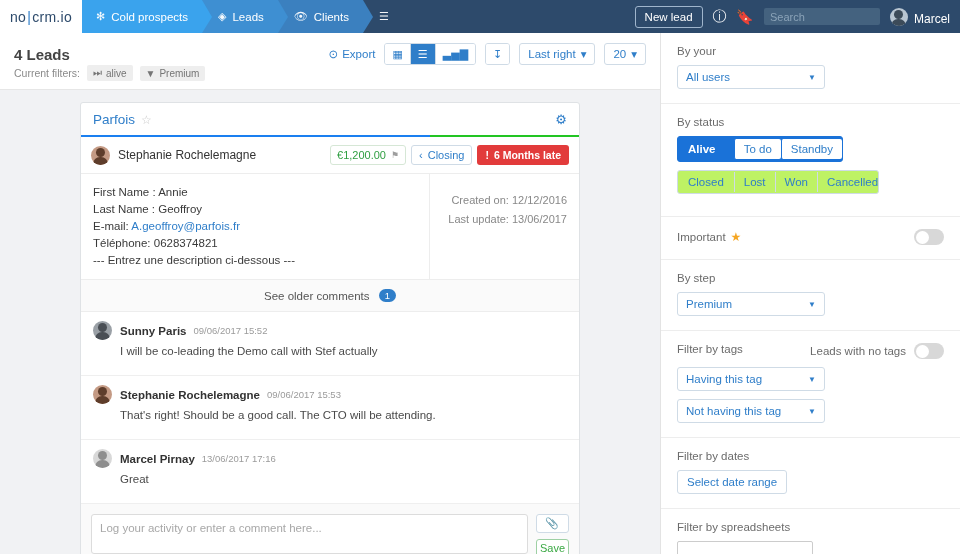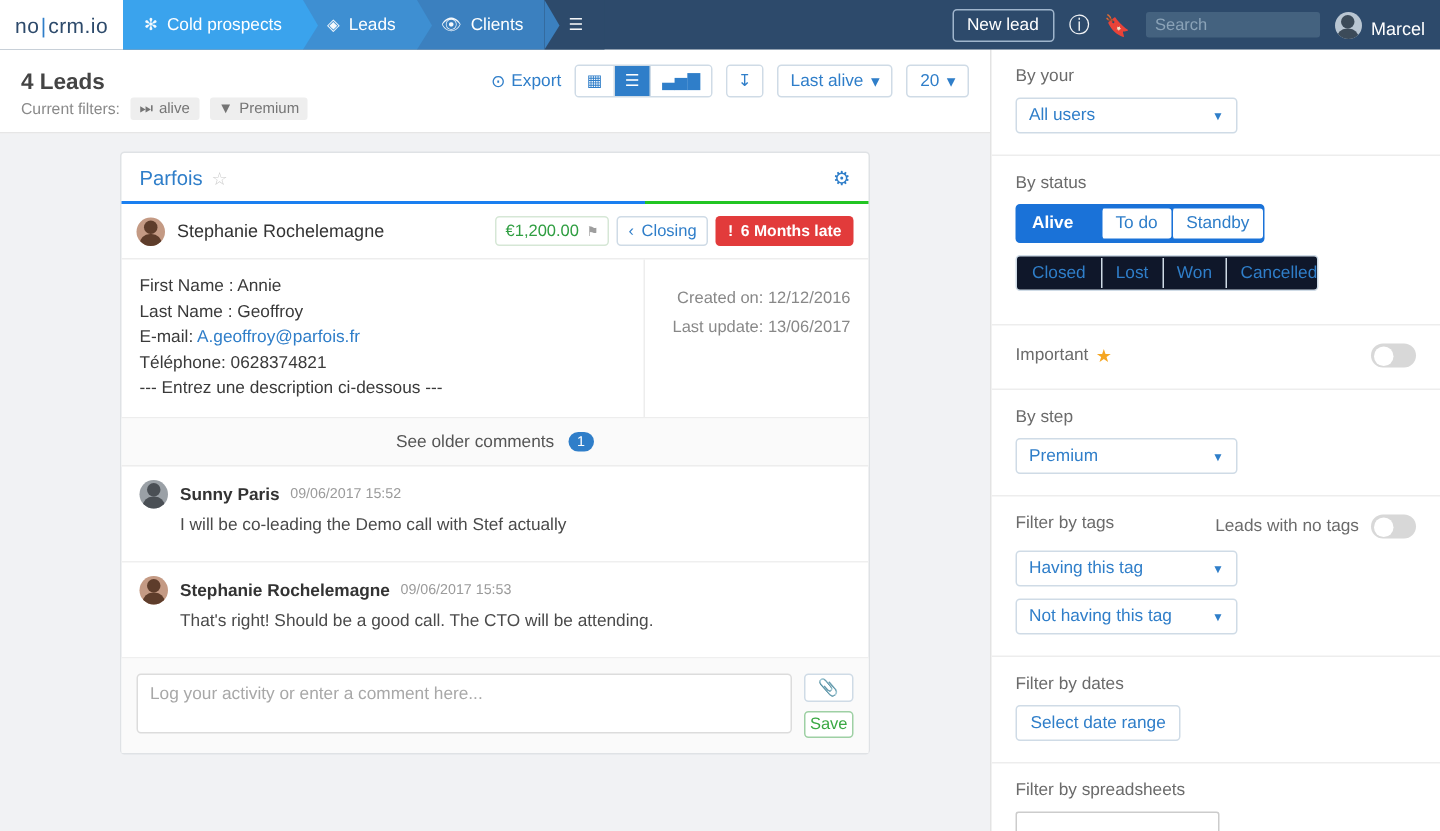--- a/index.html
+++ b/index.html
@@ -166,21 +166,21 @@
     color: #2f7ec9; font-size: 11.5px; padding: 5px 8px; display: flex; align-items: center;
     cursor: pointer;
   }
   .ddl .car { margin-left: auto; font-size: 8px; }
   .statrow { display: flex; margin-bottom: 8px; }
   .statmain {
     display: flex; align-items: center; border-radius: 3px; overflow: hidden;
     border: 1px solid #cfdbe6;
   }
   .statmain.alive { background: #1a72d8; border-color: #1a72d8; width: 166px; }
-  .statmain.closed { background: #0f172a; width: 202px; }
+  .statmain.closed { background: #bef264; width: 202px; }
   .stlead { padding: 5px 10px; font-size: 11.5px; cursor: pointer; flex: 1; }
   .statmain.alive .stlead { color: #fff; font-weight: bold; }
   .statmain.closed .stlead { color: #2f7ec9; }
   .stsub { padding: 4px 9px; font-size: 11.5px; cursor: pointer; border-left: 1px solid #cfdbe6; }
   .statmain.alive .stsub { background: #fff; color: #2f7ec9; border-left-color:#1a72d8;
                            margin:2px 0; border-radius:2px; }
   .statmain.alive .stsub:first-of-type { margin-right:0; }
   .statmain.closed .stsub { color: #2f7ec9; }
   .togrow { display: flex; align-items: center; }
   .toglabel { font-size: 11.5px; color: #6b6b6b; display: flex; align-items: center; gap: 5px; }
@@ -248,21 +248,21 @@
             </div>
             <div class="btngrp">
               <div>▦</div>
               <div class="on">☰</div>
               <div>▃▅▇</div>
             </div>
             <div class="btngrp">
               <div>↧</div>
             </div>
             <div class="selbtn">
-              <span>Last alive</span>
+              <span>Last right</span>
               <span>▾</span>
             </div>
             <div class="selbtn">
               <span>20</span>
               <span>▾</span>
             </div>
           </div>
         </div>
         <div class="filters">
           <span>Current filters:</span>
@@ -334,20 +334,28 @@
             <div class="ctext">I will be co-leading the Demo call with Stef actually</div>
           </div>
           <div class="comment">
             <div class="chead">
               <span class="av a1"></span>
               <span class="cname">Stephanie Rochelemagne</span>
               <span class="ctime">09/06/2017 15:53</span>
             </div>
             <div class="ctext">That's right! Should be a good call. The CTO will be attending.</div>
           </div>
+          <div class="comment">
+            <div class="chead">
+              <span class="av a3"></span>
+              <span class="cname">Marcel Pirnay</span>
+              <span class="ctime">13/06/2017 17:16</span>
+            </div>
+            <div class="ctext">Great</div>
+          </div>
 
           <div class="composer">
             <textarea class="ta" placeholder="Log your activity or enter a comment here..." style=""></textarea>
             <div class="cbtns">
               <div class="clip">📎</div>
               <div class="savebtn">Save</div>
             </div>
           </div>
         </div>
 

